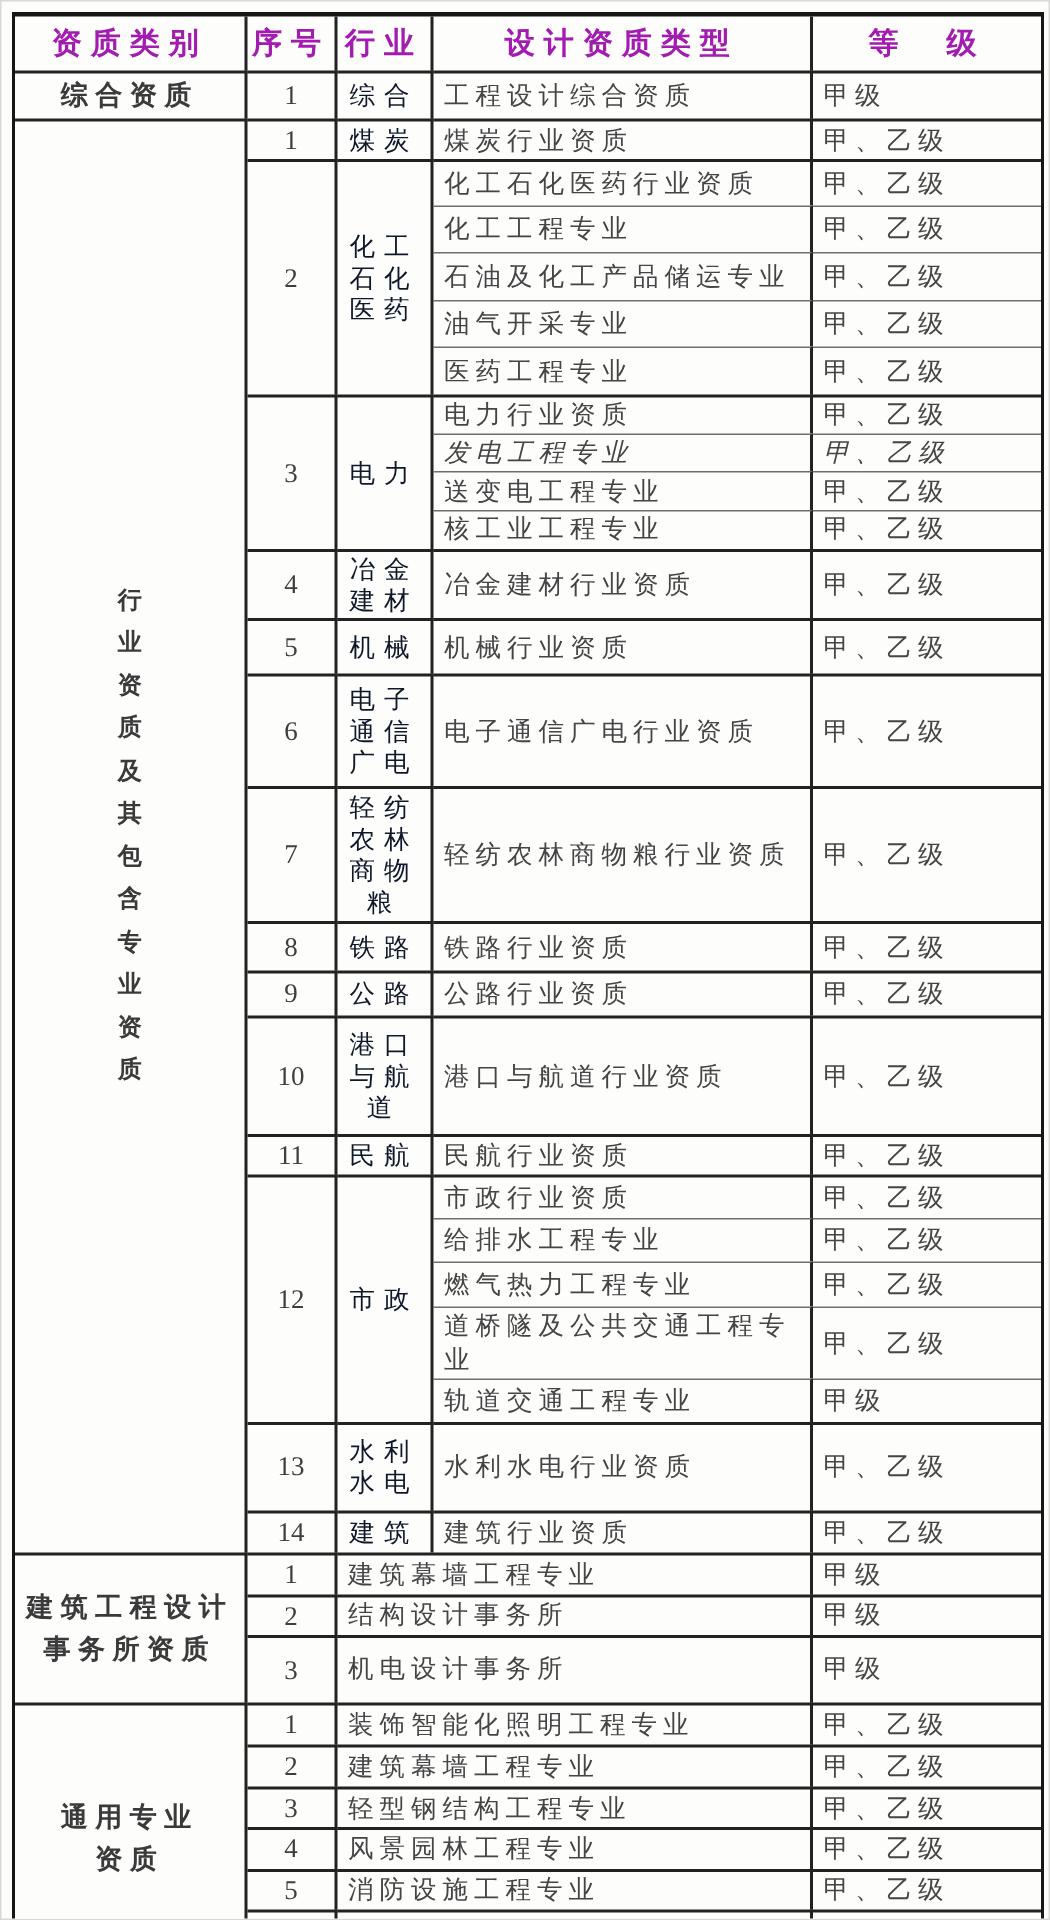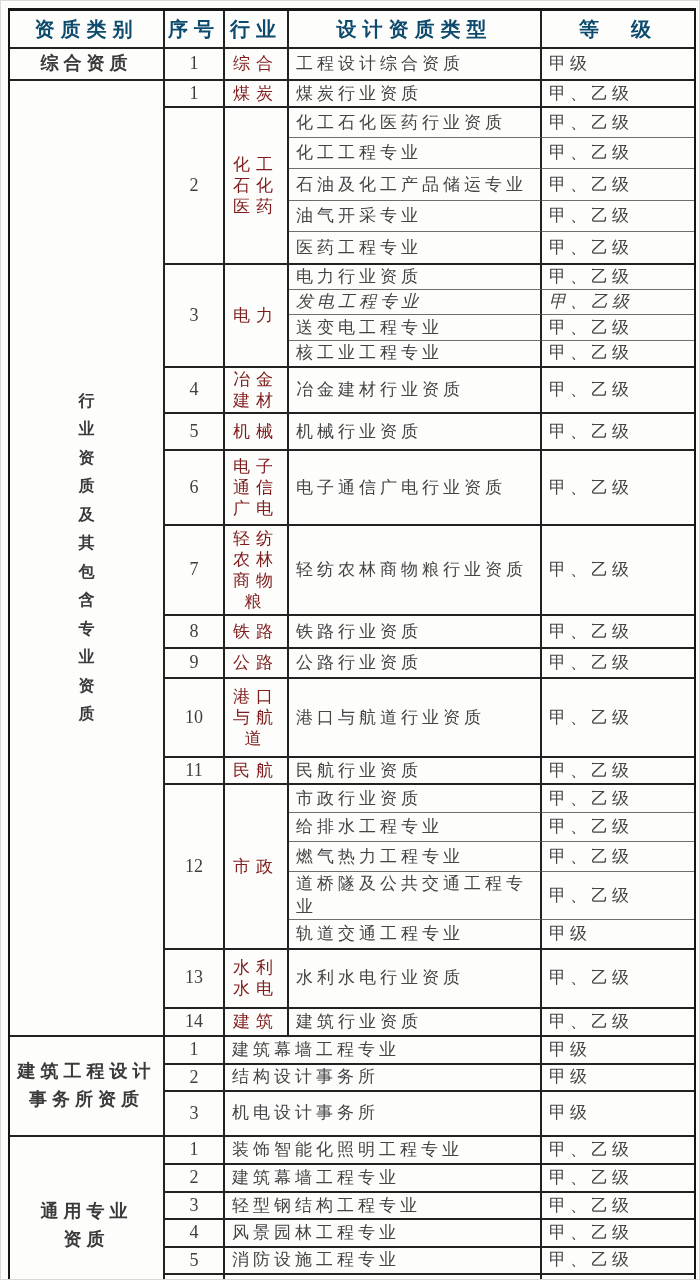--- a/index.html
+++ b/index.html
@@ -18,33 +18,33 @@
   }
   td,th{
     box-sizing:border-box;vertical-align:middle;text-align:center;
     border-top:2px solid #222222;border-right:2px solid #222222;
     padding:1px 2px;font-size:17px;letter-spacing:4px;line-height:1.3;
     overflow:hidden;
   }
   tr:first-child th{border-top:0;}
   td:last-child,th:last-child{border-right:0;}
   th.hd{
-    font-weight:bold;font-size:20px;letter-spacing:6px;color:#0c4a6e;
+    font-weight:bold;font-size:20px;letter-spacing:6px;color:#a21caf;
   }
   td.cat{
     font-weight:bold;font-size:18px;color:#3a3a3a;
     white-space:pre-line;letter-spacing:5px;line-height:1.55;
   }
   .vlab{
     width:1.3em;margin:0 auto;word-break:break-all;
     font-weight:bold;font-size:16px;letter-spacing:0;
     line-height:1.78;color:#3a3a3a;text-align:center;
   }
   td.no{font-size:18px;letter-spacing:0;color:#3f3f3f;}
-  td.ind{white-space:pre-line;letter-spacing:6px;line-height:1.25;color:#7f1d1d;}
+  td.ind{white-space:pre-line;letter-spacing:6px;line-height:1.25;color:#0f172a;}
   td.type,td.grade{text-align:left;padding-left:7px;color:#454545;}
   tr.sub td{border-top:1px solid #6e6e6e;}
 </style>
 </head>
 <body>
 
 <div class="page">
   <div class="sheet">
     <table id="qual-table">
       <colgroup>

